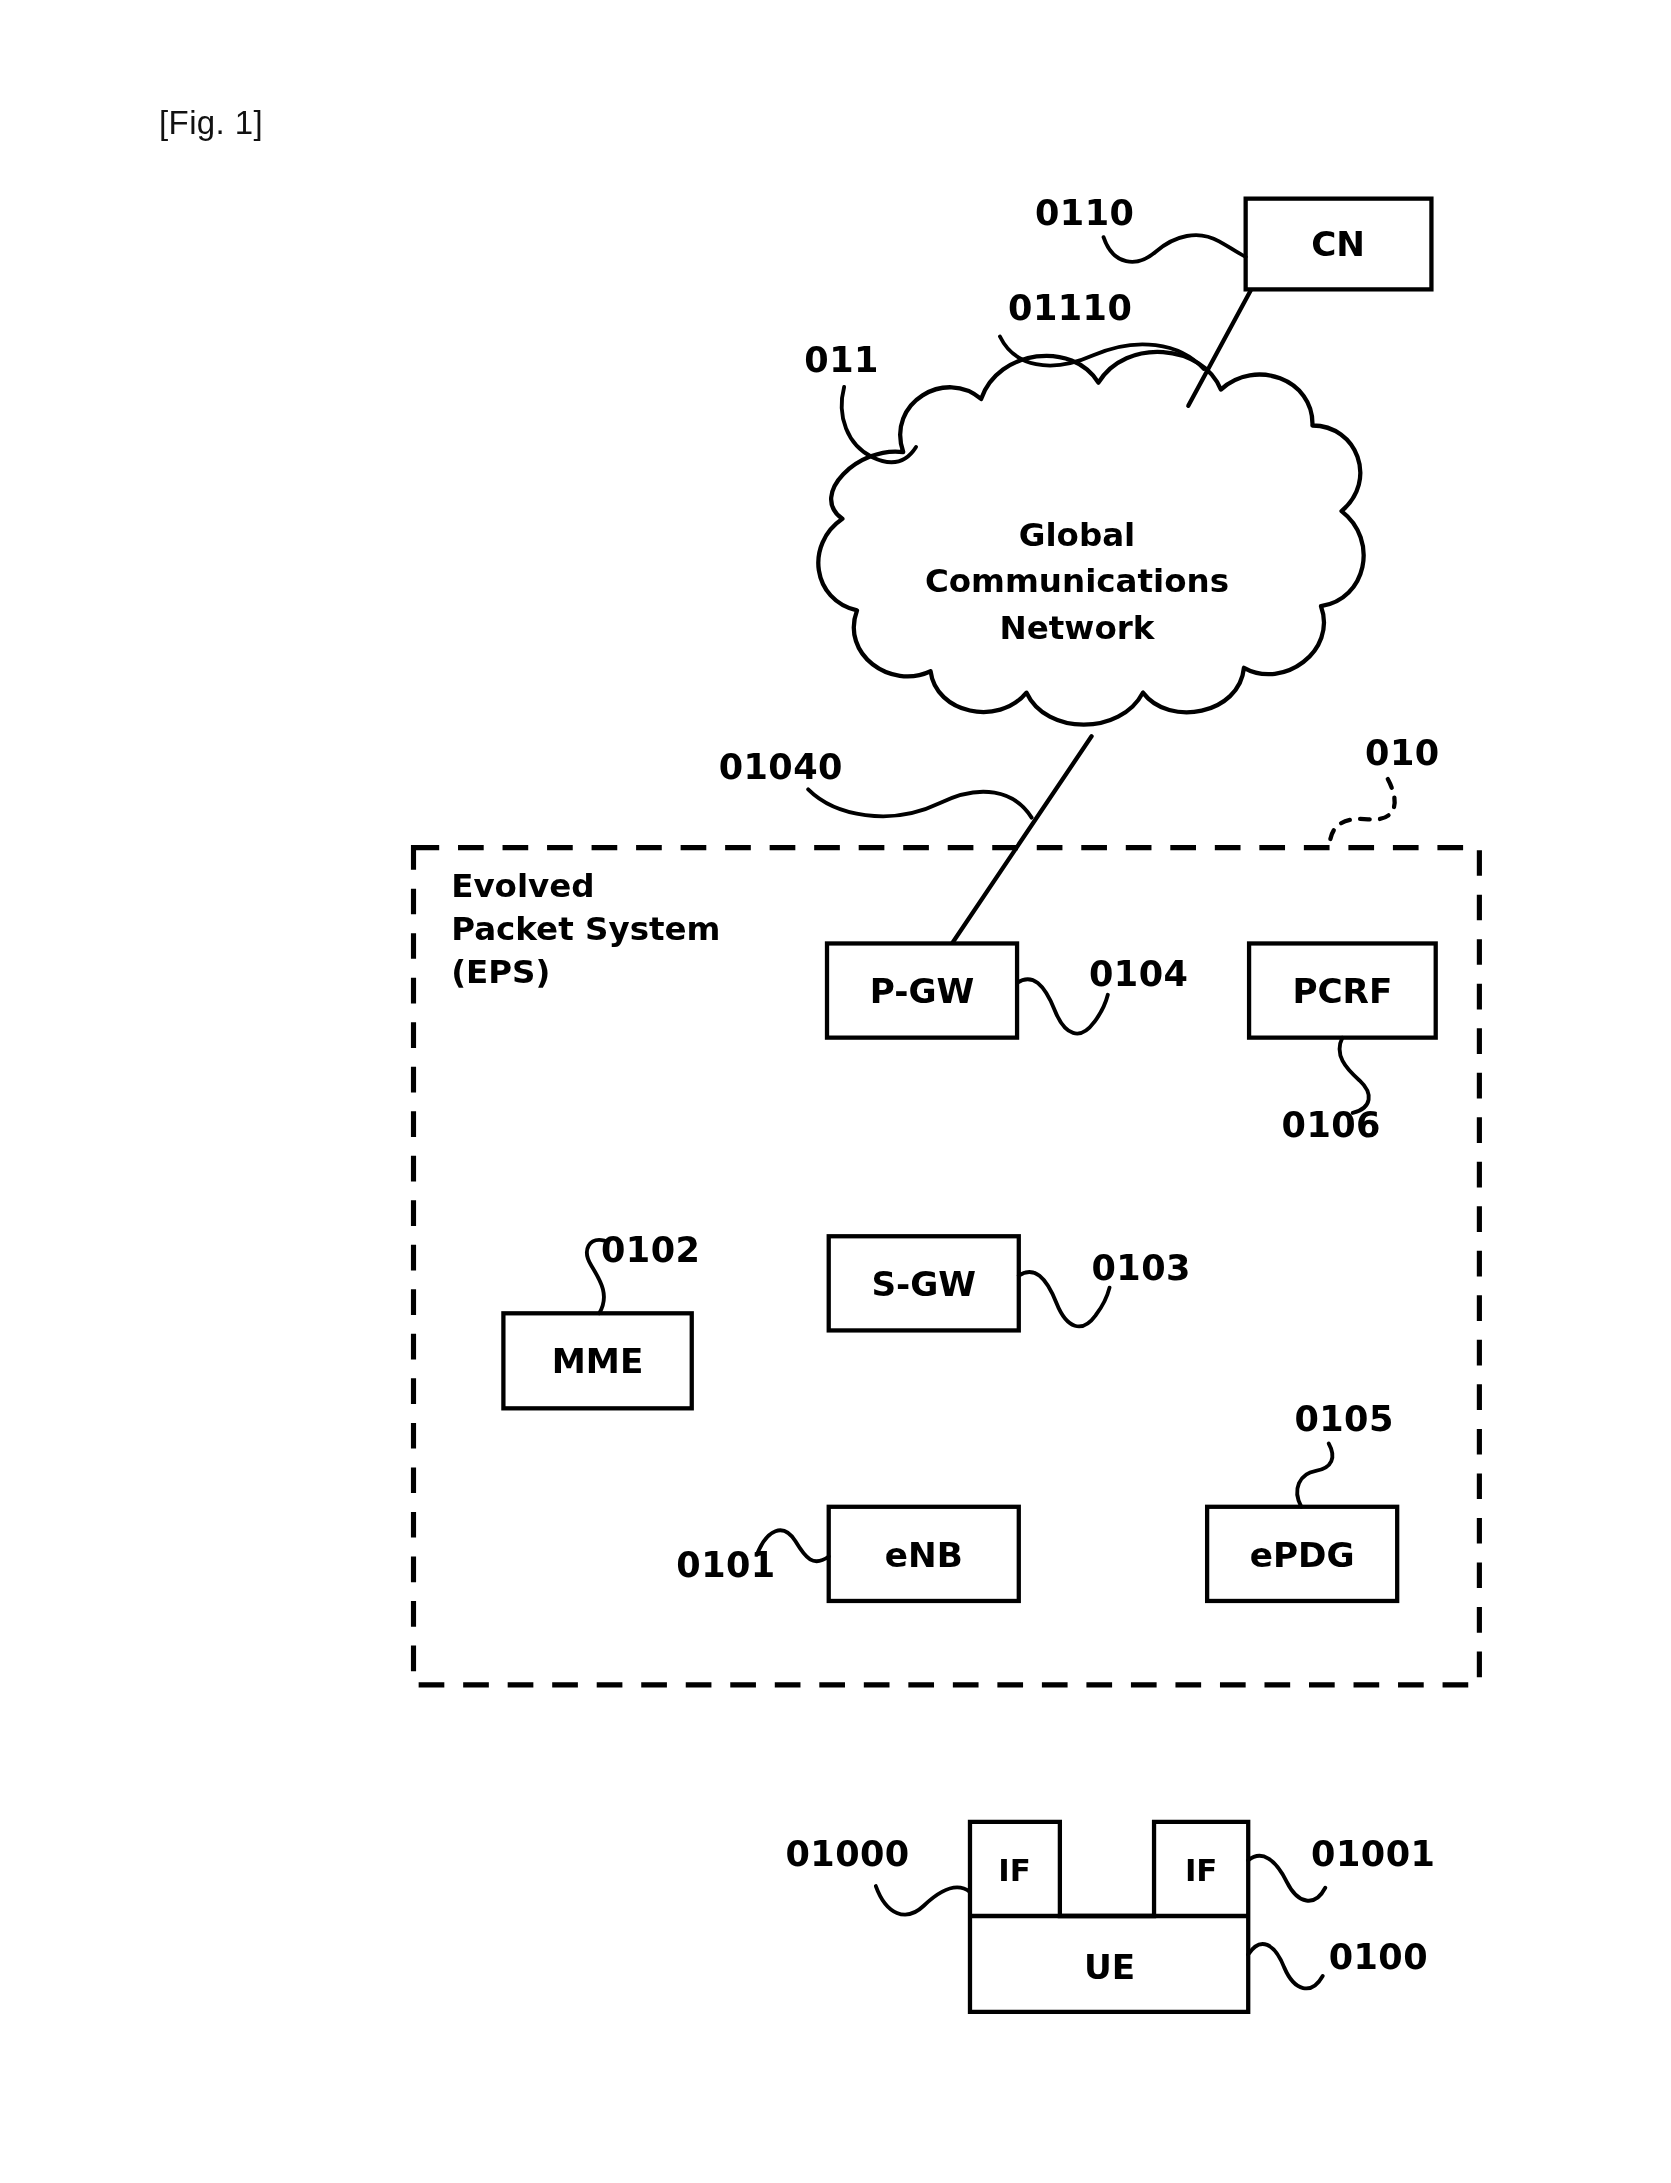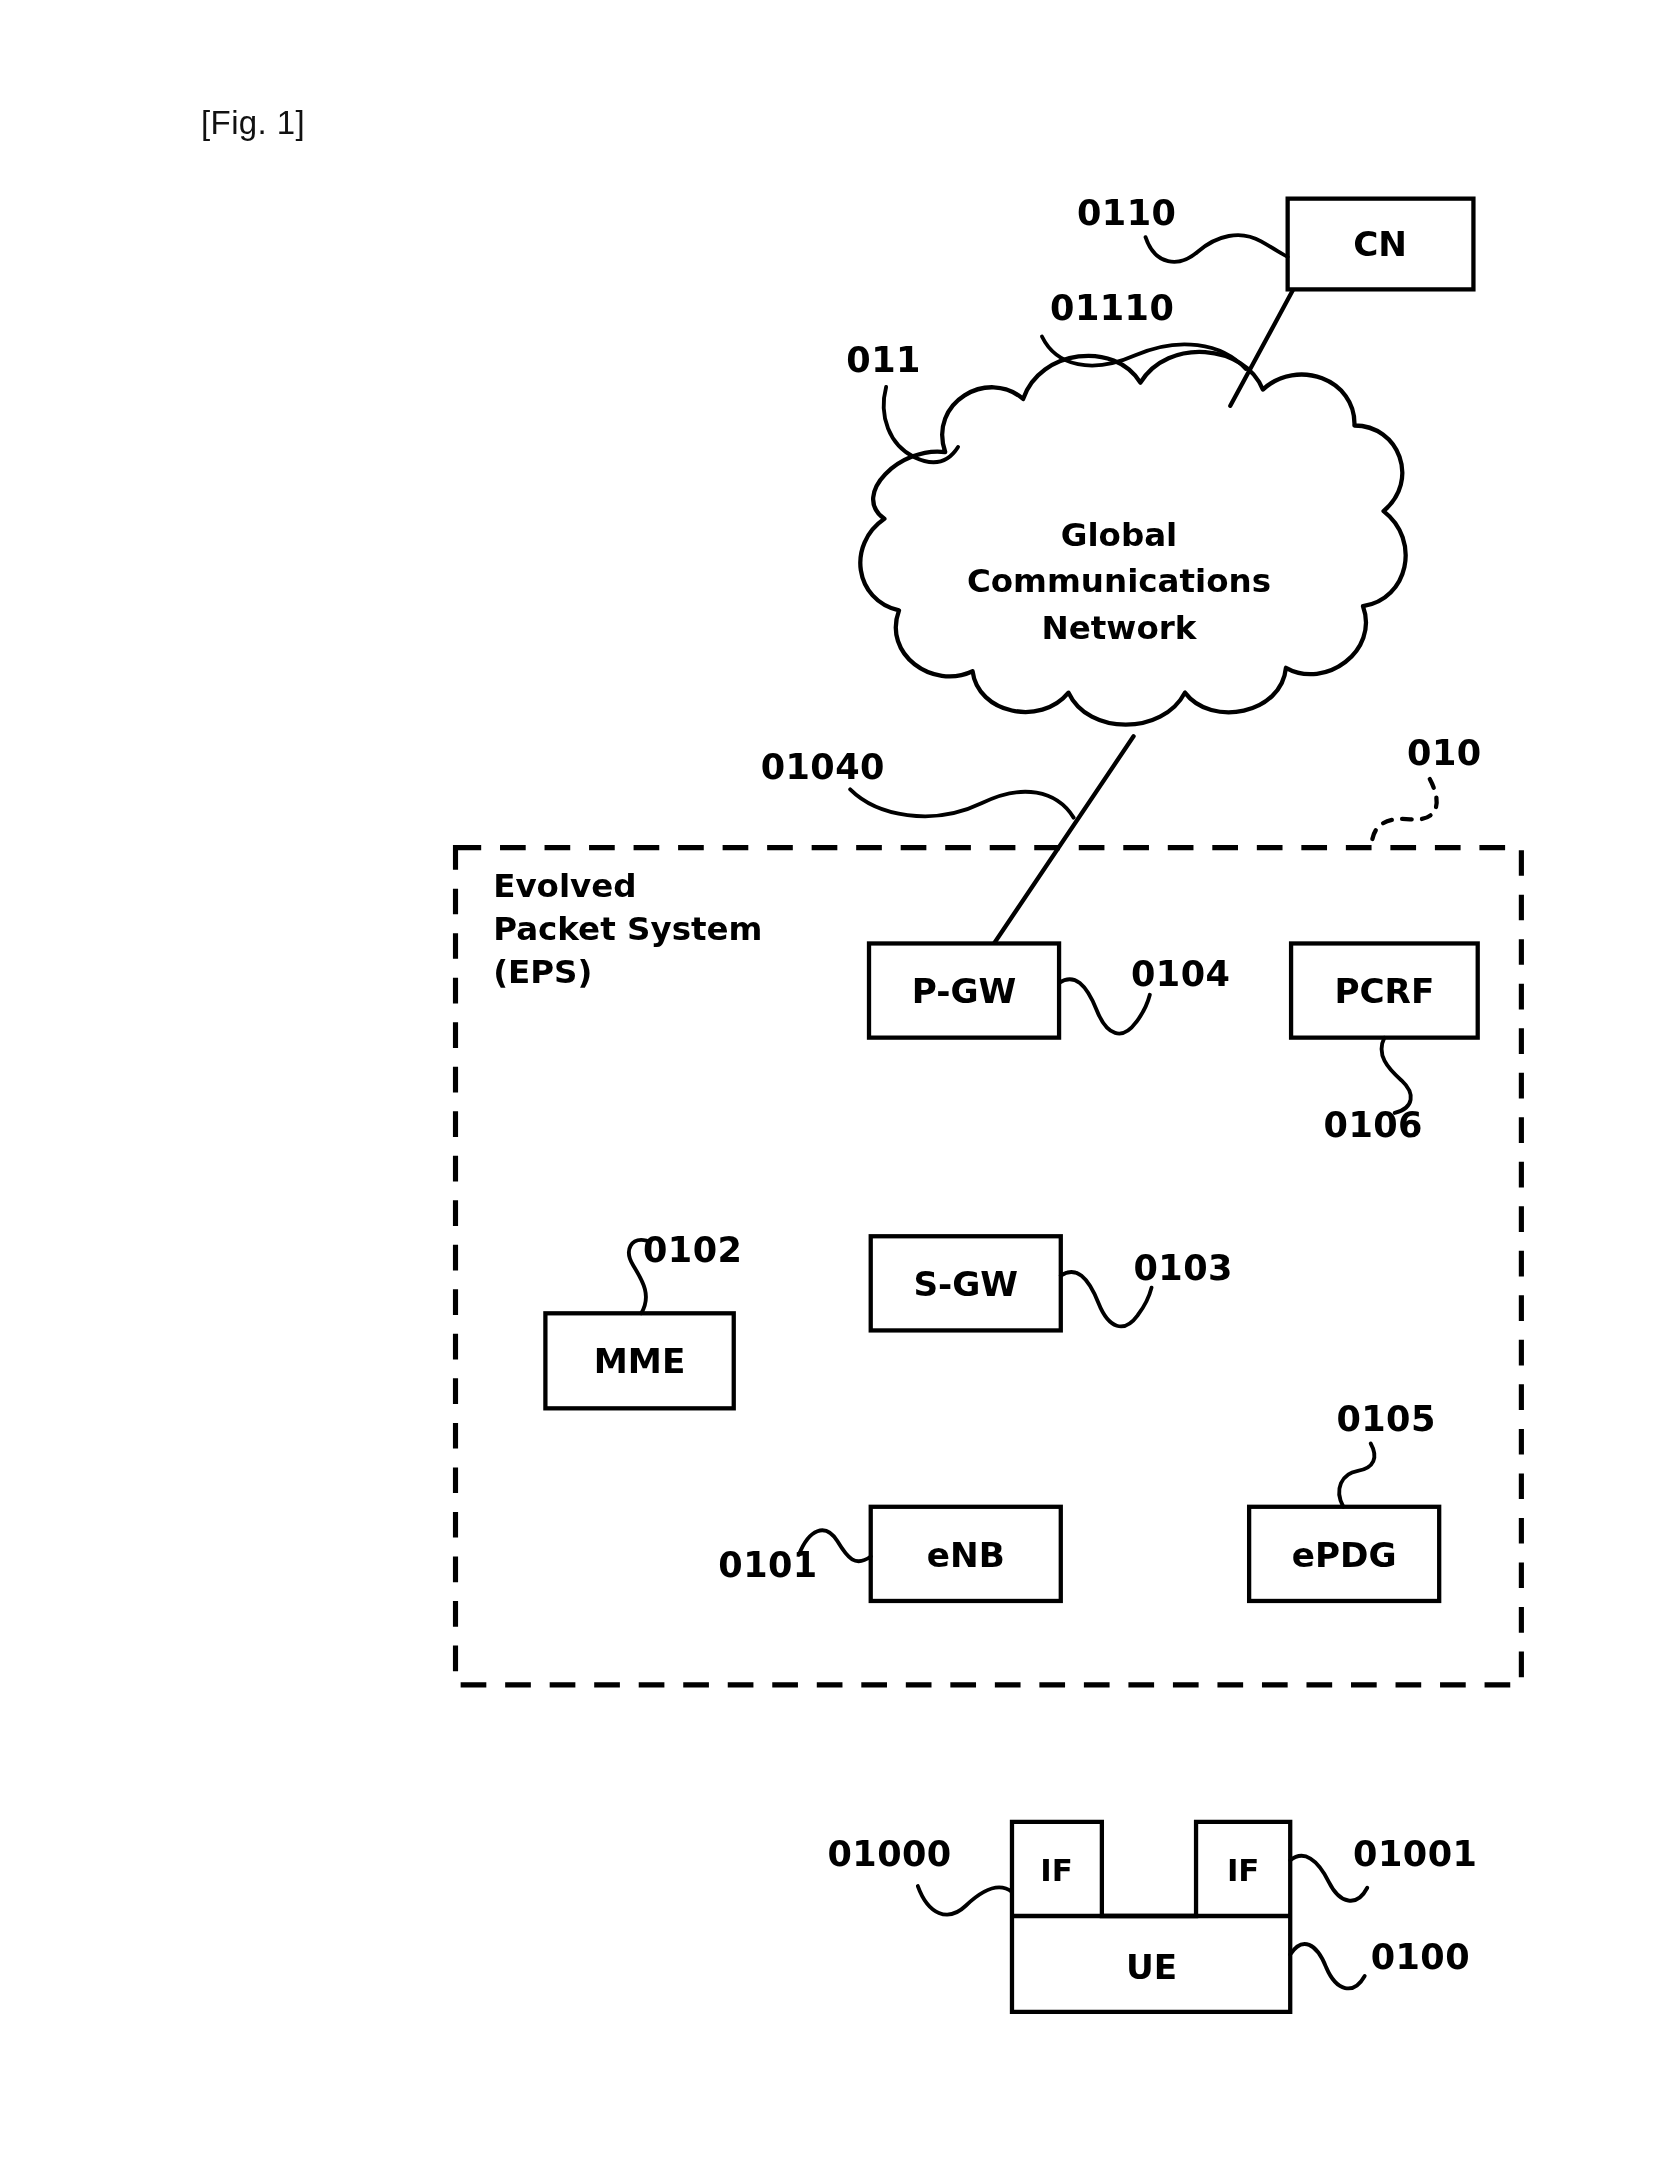--- a/index.html
+++ b/index.html
@@ -15,21 +15,20 @@
     overflow: hidden;
     font-family: "DejaVu Sans", "Liberation Sans", sans-serif;
     color: #000000;
   }
   #figure-root {
     position: absolute;
     left: 0;
     top: 0;
     width: 1568px;
     height: 2184px;
-    margin-left: 42px;
   }
   .fig-label {
     position: absolute;
     left: 159px;
     top: 104px;
     font-family: "Liberation Sans", "DejaVu Sans", sans-serif;
     font-size: 33px;
     font-weight: 400;
     letter-spacing: 0.4px;
     color: #111111;

